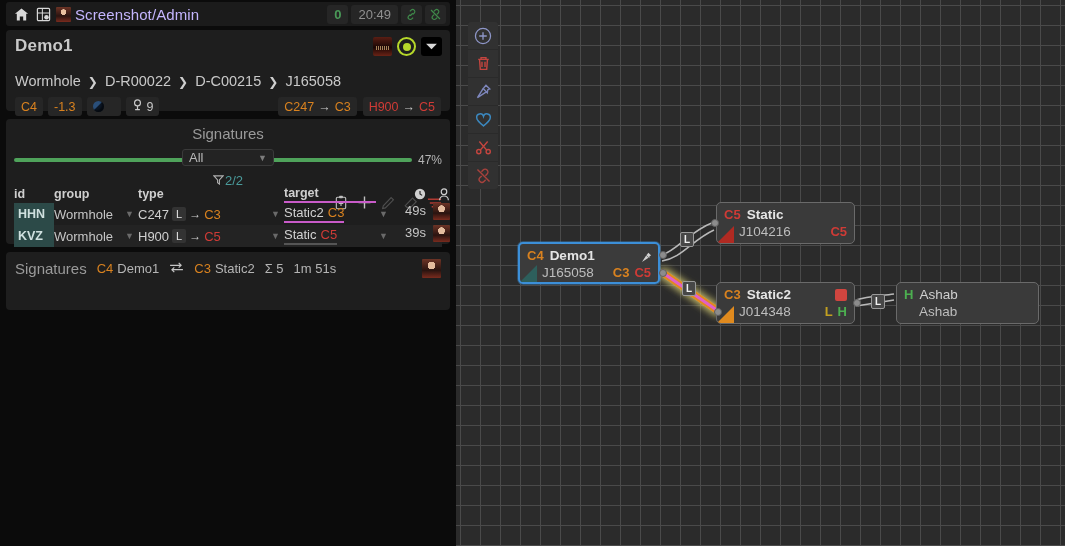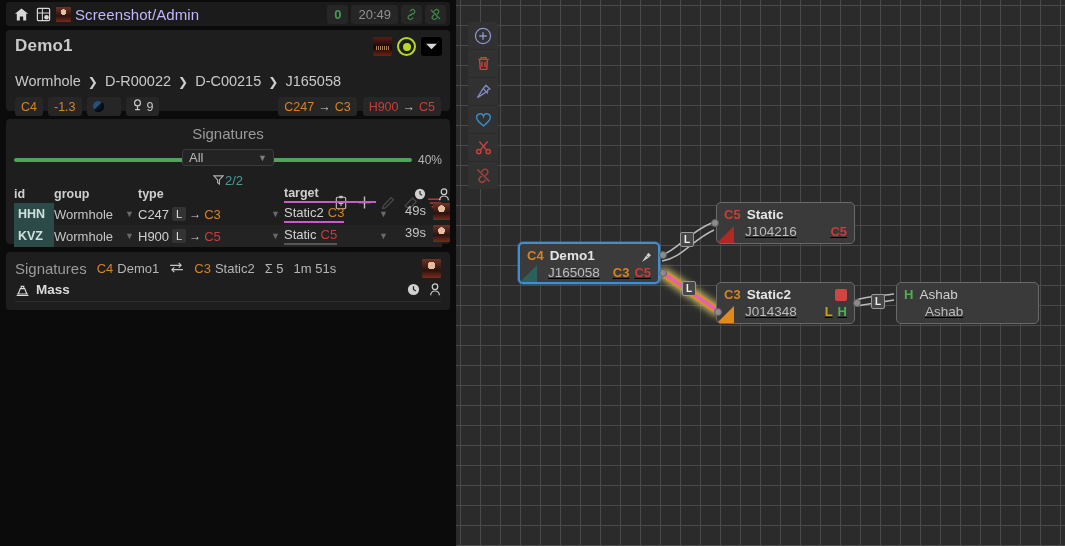--- a/index.html
+++ b/index.html
@@ -129,21 +129,21 @@
   }
   #map-toolbar { position: absolute; left: 12px; top: 22px; width: 30px;
     background: #313131; border-radius: 3px; display: flex; flex-direction: column; }
   .mt-btn { height: 27px; display: flex; align-items: center; justify-content: center; border-bottom: 1px solid #2a2a2a; }
   .mt-btn:last-child { border-bottom: none; }
 
   .node { position: absolute; background: #3a3a3a; border: 1px solid #6a6a6a; border-radius: 5px;
     box-sizing: border-box; overflow: hidden; }
   .node.sel { border: 2px solid #3c8fd8; background: #3b3b3b; box-shadow: 0 0 0 1px rgba(60,143,216,.35); }
   .node-r1 { display: flex; align-items: center; gap: 6px; padding: 3px 7px 0 7px; height: 20px; box-sizing: border-box; }
-  .node-r2 { display: flex; align-items: center; padding: 0 7px 3px 28px; height: 20px; box-sizing: border-box; text-decoration: underline; }
+  .node-r2 { display: flex; align-items: center; padding: 0 7px 3px 22px; height: 20px; box-sizing: border-box; }
   .n-class { font-size: 13px; font-weight: bold; }
   .n-name { color: #e4e4e4; font-size: 13.5px; font-weight: bold; }
   .n-id { color: #bdbdbd; font-size: 13.5px; }
   .n-right { margin-left: auto; display: flex; align-items: center; gap: 5px; font-size: 13px; font-weight: bold; }
   .corner { position: absolute; left: 0; bottom: 0; width: 0; height: 0; border-style: solid;
     border-width: 0 0 17px 17px; border-color: transparent transparent transparent transparent; }
   .pin { position: absolute; right: 6px; top: 5px; color: #cfcfcf; }
   .sq-badge { position: absolute; right: 7px; top: 6px; width: 12px; height: 12px; border-radius: 2px; background: #d0453f; }
 
   .edge-label { position: absolute; background: #474747; border: 1px solid #9a9a9a; border-radius: 2px;
@@ -284,21 +284,21 @@
                 <path d="M1 2h14M3 6h12M5 10h10" stroke="currentColor" stroke-width="1.6"></path>
               </svg>
           </span>
         </span>
       </div>
 
       <div id="sig-progress-wrap">
         <span id="sig-progress">
             <i id="progress-fill" style="width: 100%;"></i>
           </span>
-        <span id="sig-pct">40%</span>
+        <span id="sig-pct">47%</span>
       </div>
 
       <div id="sig-table">
         <div class="sig-hdr">
           <span class="col-id">id</span>
           <span class="col-group">group</span>
           <span class="col-type">type</span>
           <span class="col-target"><span class="hdr-target-u">target</span></span>
           <span class="col-time hdr-ico" style="justify-content:flex-end;display:flex">
             <svg width="12" height="12" viewBox="0 0 14 14">
@@ -384,42 +384,20 @@
               <path fill="none" stroke="currentColor" stroke-width="1.3" d="M1 3.6h12M10.4 1 13 3.6 10.4 6.2M15 8.4H3M5.6 5.8 3 8.4l2.6 2.6"></path>
             </svg>
         </span>
         <span class="conn-sys">
           <span class="c-orange">C3</span>
           <span>Static2</span>
         </span>
         <span id="conn-sum">Σ 5</span>
         <span id="conn-age">1m 51s</span>
         <span id="conn-av"></span>
-      </div>
-      <div id="conn-sub">
-        <span style="color:#dcdcdc;display:flex;align-items:center">
-          <svg width="15" height="12" viewBox="0 0 16 13">
-              <path fill="none" stroke="currentColor" stroke-width="1.2" d="M2 10.8h12M3.4 10.8 5.6 5h4.8l2.2 5.8M6.6 5V2.6h2.8V5M1.6 12.4h12.8"></path>
-            </svg>
-        </span>
-        <span id="conn-mass">Mass</span>
-        <span id="conn-sub-right">
-          <span style="display:flex">
-            <svg width="13" height="13" viewBox="0 0 14 14">
-                <circle cx="7" cy="7" r="6" fill="currentColor"></circle>
-                <path d="M7 3.4V7l2.5 1.6" stroke="#1e1e1e" stroke-width="1.3" fill="none"></path>
-              </svg>
-          </span>
-          <span style="display:flex">
-            <svg width="12" height="13" viewBox="0 0 13 14">
-                <circle cx="6.5" cy="4" r="3" fill="none" stroke="currentColor" stroke-width="1.3"></circle>
-                <path d="M1.8 13.2c0-2.7 2.1-4.6 4.7-4.6s4.7 1.9 4.7 4.6" fill="none" stroke="currentColor" stroke-width="1.3"></path>
-              </svg>
-          </span>
-        </span>
       </div>
     </div>
   </div>
 
   <div id="map">
 
     <div id="map-toolbar">
       <span class="mt-btn">
         <svg width="18" height="18" viewBox="0 0 20 20">
             <circle cx="10" cy="10" r="8.4" fill="none" stroke="#8e96c8" stroke-width="1.4"></circle>

